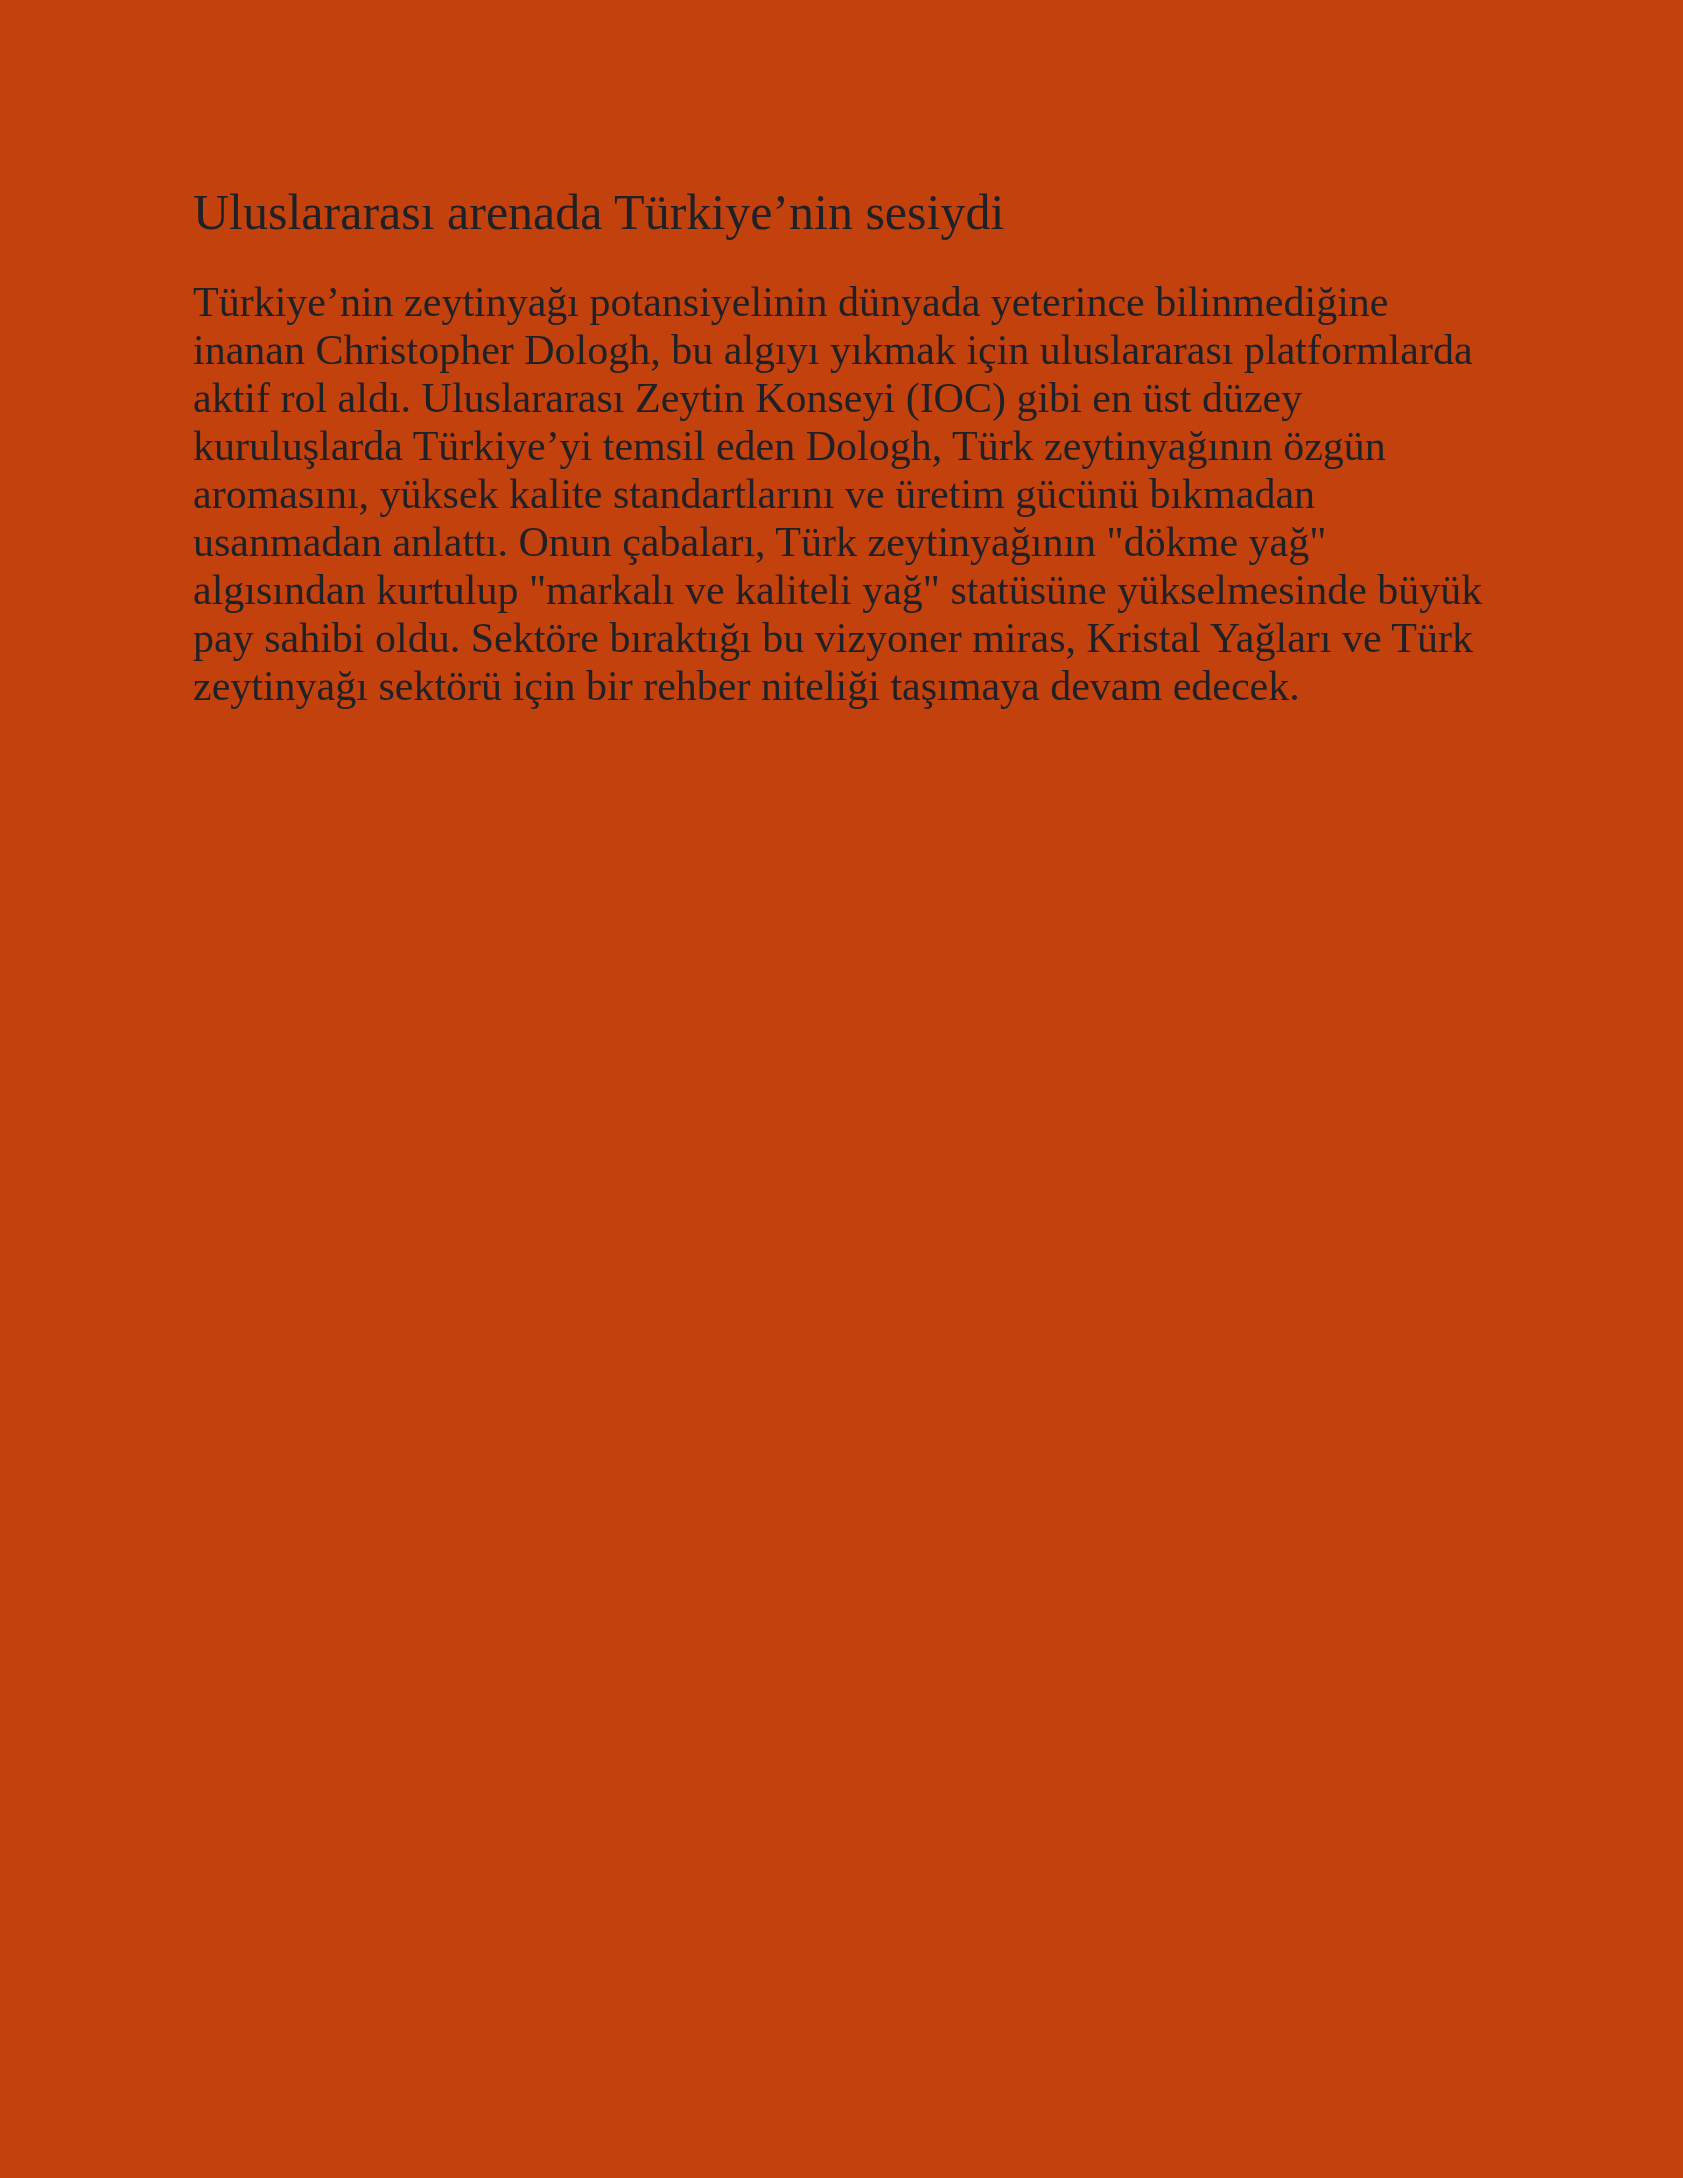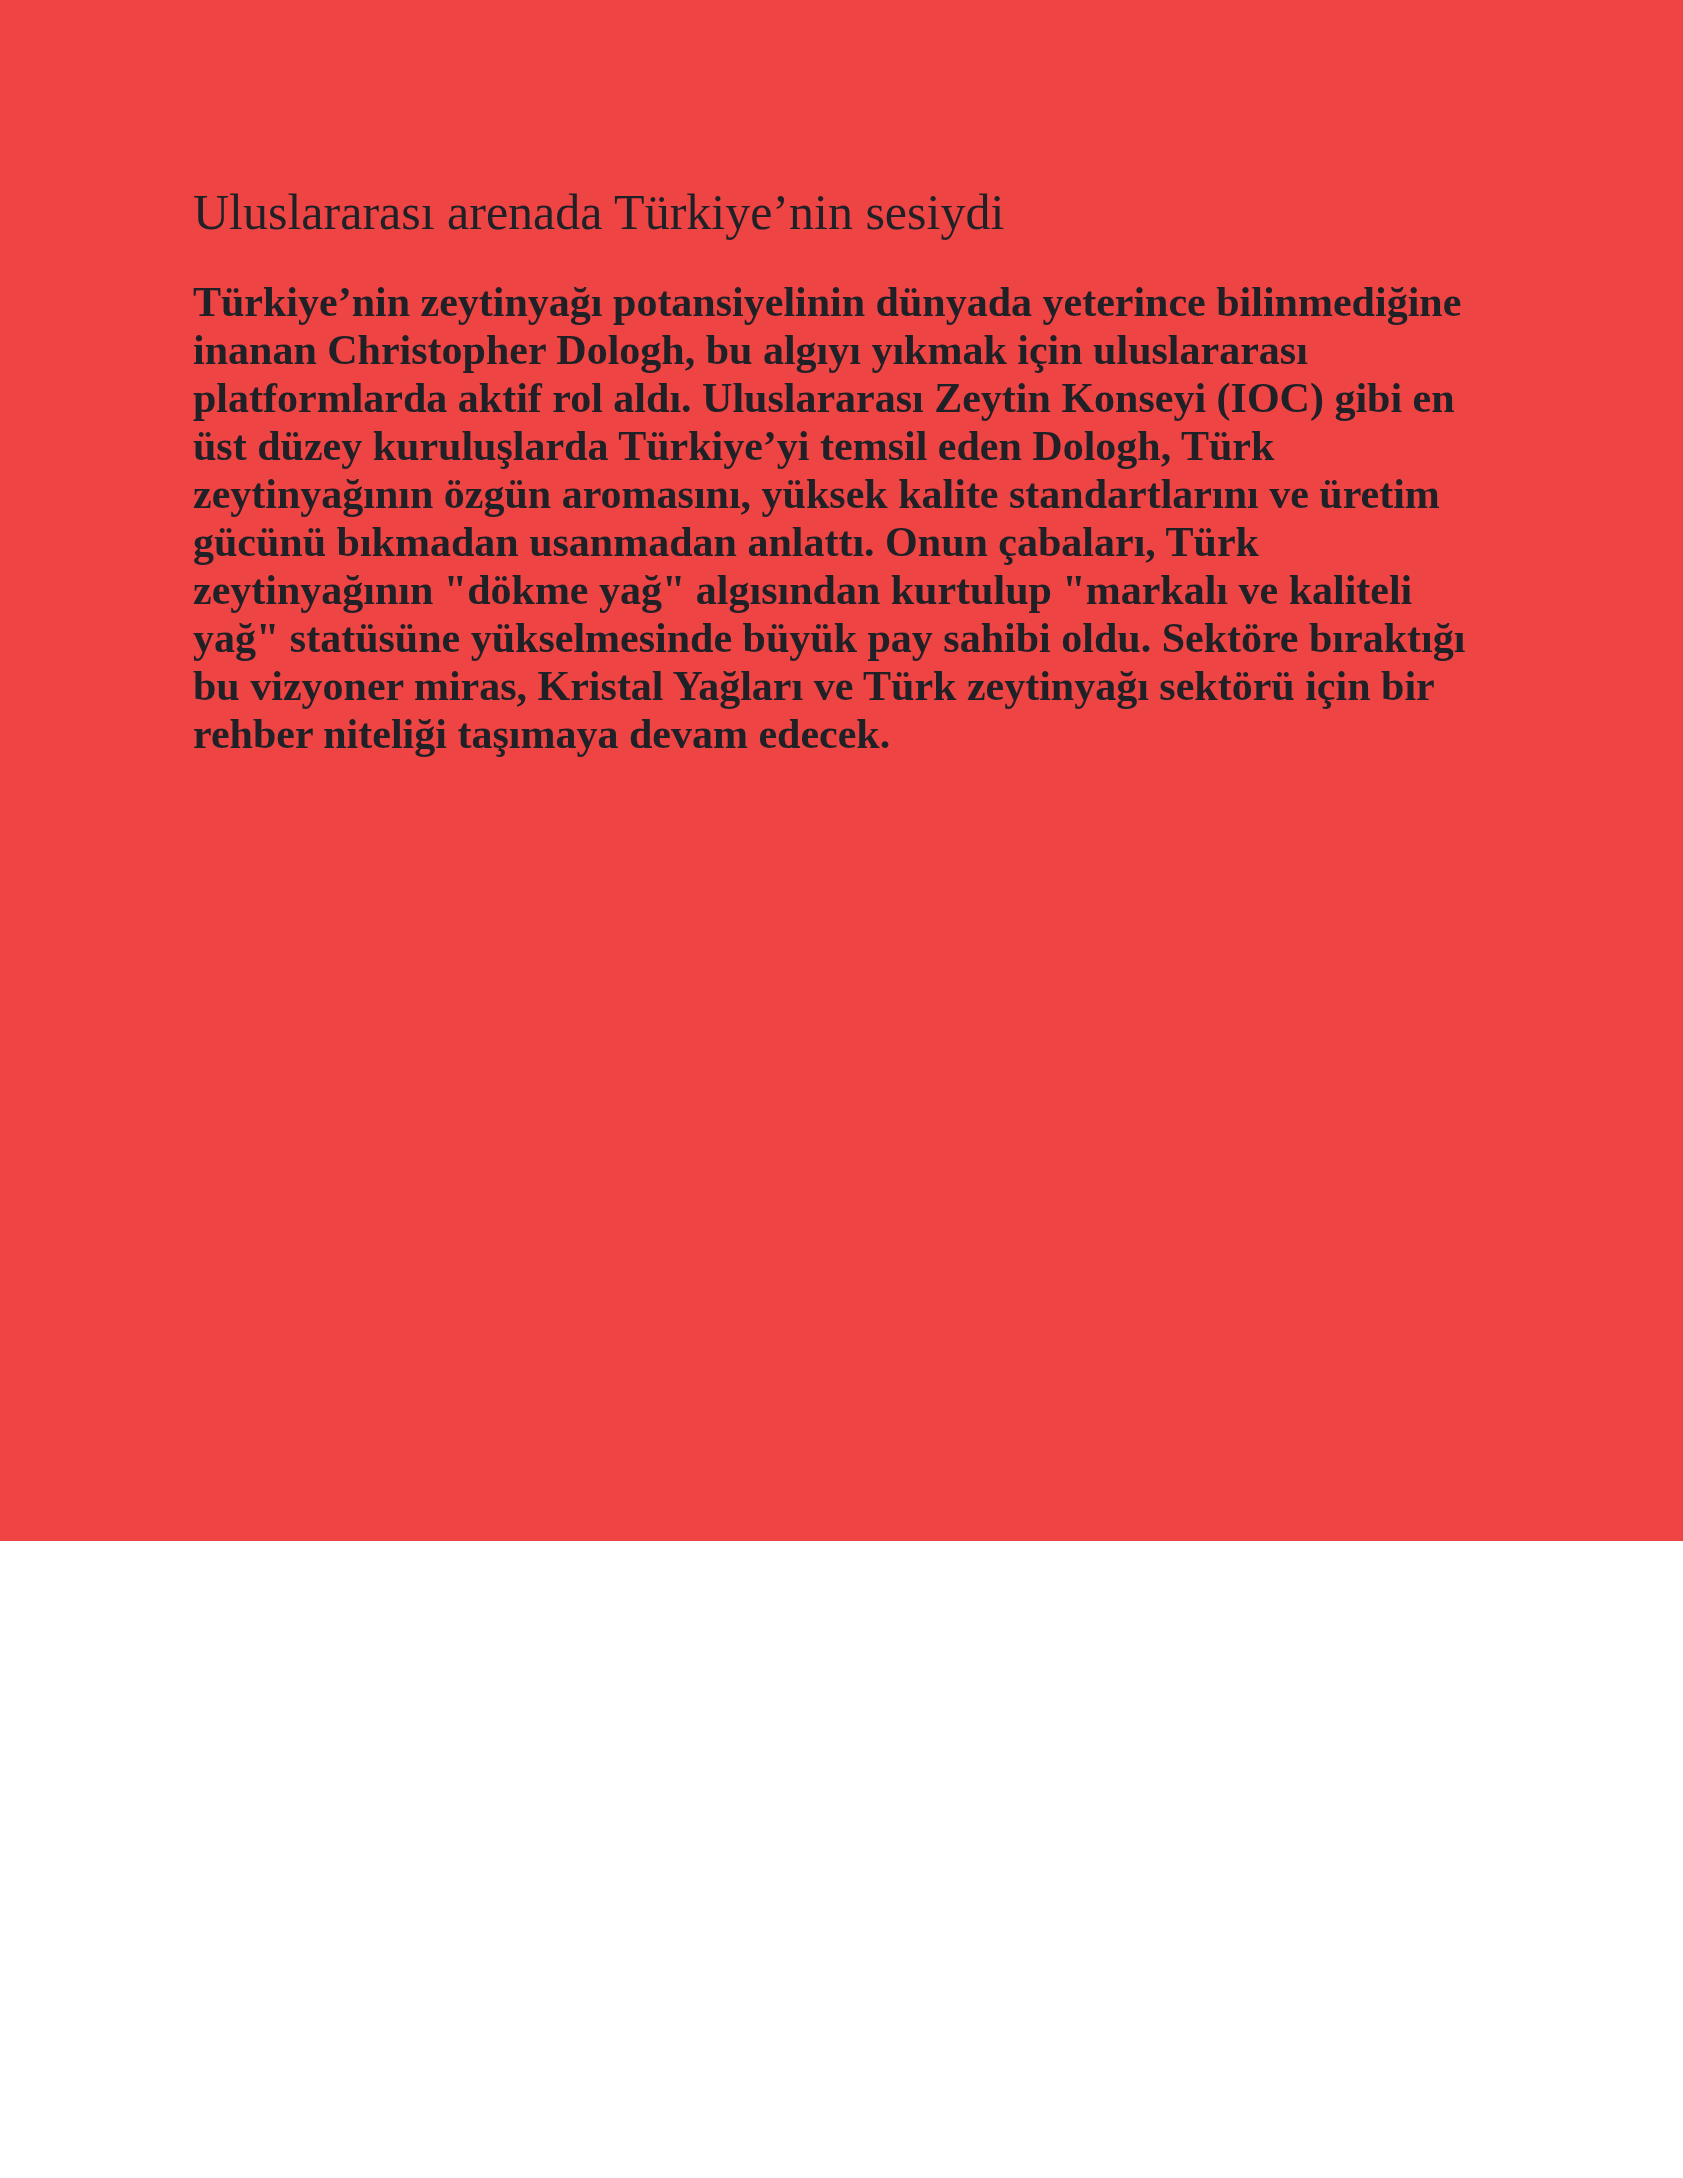--- a/index.html
+++ b/index.html
@@ -3,22 +3,22 @@
 <meta charset="utf-8">
 <style>
   html, body {
     margin: 0;
     padding: 0;
     background: #ffffff;
   }
   .page {
     position: relative;
     width: 1683px;
-    height: 1541px;
-    background: #ef4444;
+    height: 2178px;
+    background: #c2410c;
     overflow: hidden;
     font-family: "Liberation Serif", "DejaVu Serif", serif;
     color: #1f2126;
   }
   .content {
     position: absolute;
     top: 183px;
     left: 193px;
     width: 1291px;
   }
@@ -26,21 +26,21 @@
     margin: 0 0 36px 0;
     font-size: 50px;
     font-weight: 400;
     line-height: 59px;
     letter-spacing: 0;
     color: #1f2126;
   }
   .doc-paragraph {
     margin: 0;
     font-size: 42px;
-    font-weight: 700;
+    font-weight: 400;
     line-height: 48px;
     text-align: left;
     color: #1f2126;
   }
 </style>
 </head>
 <body>
 
 <div class="page">
   <div class="content">

